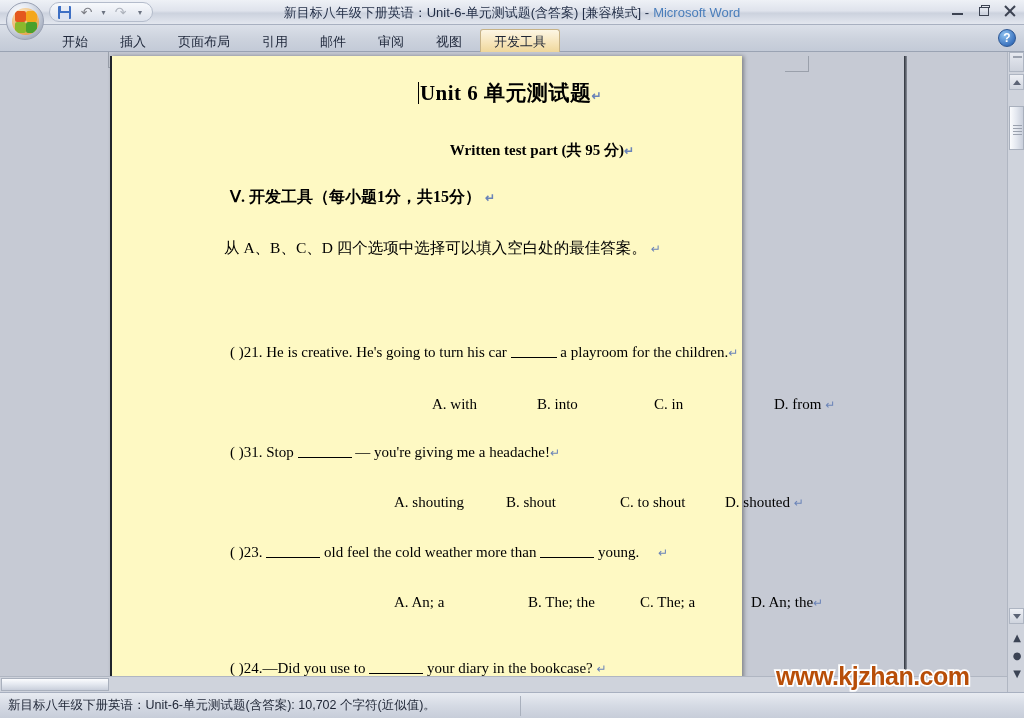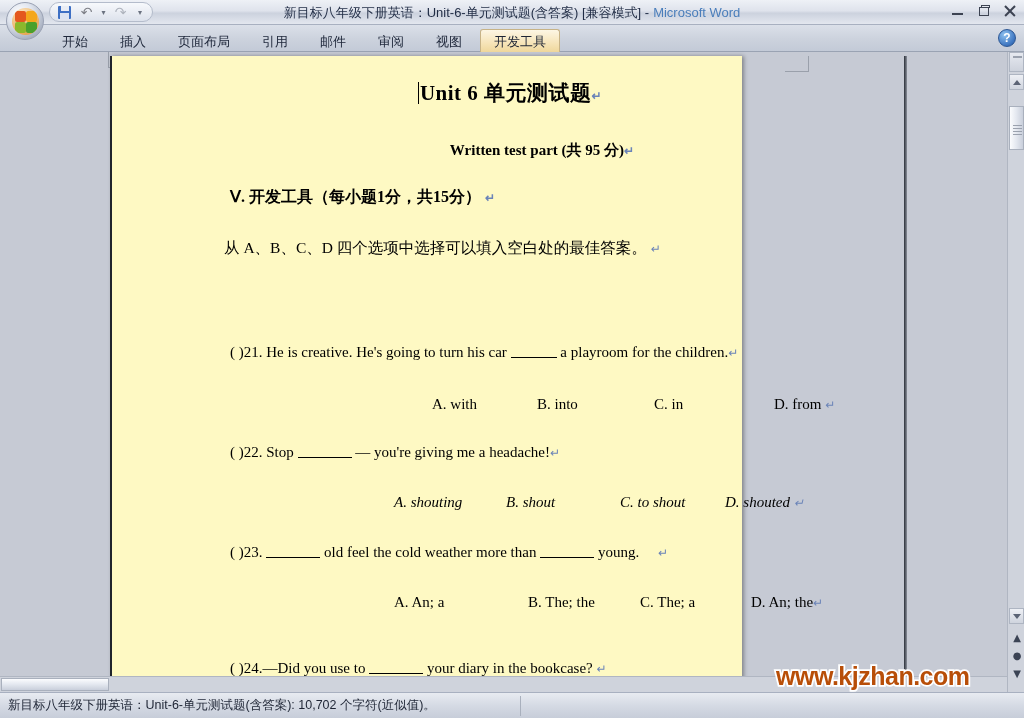--- a/index.html
+++ b/index.html
@@ -140,21 +140,21 @@
   .lead {
     position: absolute; left: 112px; top: 182px;
     font-size: 15.5px;
   }
   .q { position: absolute; left: 118px; font-size: 15px; white-space: nowrap; }
   .opts { position: absolute; font-size: 15px; white-space: nowrap; }
   .blank { display: inline-block; border-bottom: 1.2px solid #000; height: 13px; vertical-align: -1px; }
   .pilcrow { color: #6b84b8; font-size: 12px; font-family: "Liberation Sans", sans-serif; }
 
   .q21 { top: 288px; } .o21 { left: 282px; top: 340px; margin-left: 38px; }
-  .q22 { top: 388px; } .o22 { left: 282px; top: 438px; font-style: italic; }
+  .q22 { top: 388px; } .o22 { left: 282px; top: 438px; }
   .q23 { top: 488px; } .o23 { left: 282px; top: 538px; }
   .q24 { top: 604px; } .a24 { left: 270px; top: 638px; }
 
   .opt-cell { display: inline-block; }
 
   
   .watermark {
     position: absolute; left: 776px; top: 614px; z-index: 30;
     text-align: center; pointer-events: none;
   }
@@ -321,21 +321,21 @@
       </div>
 
       <div class="q q21">
         <span>(    )21.</span><span> He is creative. He's going to turn his car </span><span class="blank" style="width:46px"></span><span> a playroom for the children.</span><span class="pilcrow">↵</span>
       </div>
       <div class="opts o21">
         <span class="opt-cell" style="width:105px">A. with</span><span class="opt-cell" style="width:117px">B. into</span><span class="opt-cell" style="width:120px">C. in</span><span class="opt-cell">D. from</span>&nbsp;<span class="pilcrow">↵</span>
       </div>
 
       <div class="q q22">
-        <span>(    )22.</span><span> Stop </span><span class="blank" style="width:54px"></span><span> — you're giving me a headache!</span><span class="pilcrow">↵</span>
+        <span>(    )31.</span><span> Stop </span><span class="blank" style="width:54px"></span><span> — you're giving me a headache!</span><span class="pilcrow">↵</span>
       </div>
       <div class="opts o22">
         <span class="opt-cell" style="width:112px">A. shouting</span><span class="opt-cell" style="width:114px">B. shout</span><span class="opt-cell" style="width:105px">C. to shout</span><span class="opt-cell">D. shouted</span>&nbsp;<span class="pilcrow">↵</span>
       </div>
 
       <div class="q q23">
         <span>(    )23.</span><span> </span><span class="blank" style="width:54px"></span><span> old feel the cold weather more than </span><span class="blank" style="width:54px"></span><span> young.</span>&nbsp;&nbsp;&nbsp;&nbsp;&nbsp;<span class="pilcrow">↵</span>
       </div>
       <div class="opts o23">
         <span class="opt-cell" style="width:134px">A. An; a</span><span class="opt-cell" style="width:112px">B. The; the</span><span class="opt-cell" style="width:111px">C. The; a</span><span class="opt-cell">D. An; the</span><span class="pilcrow">↵</span>

